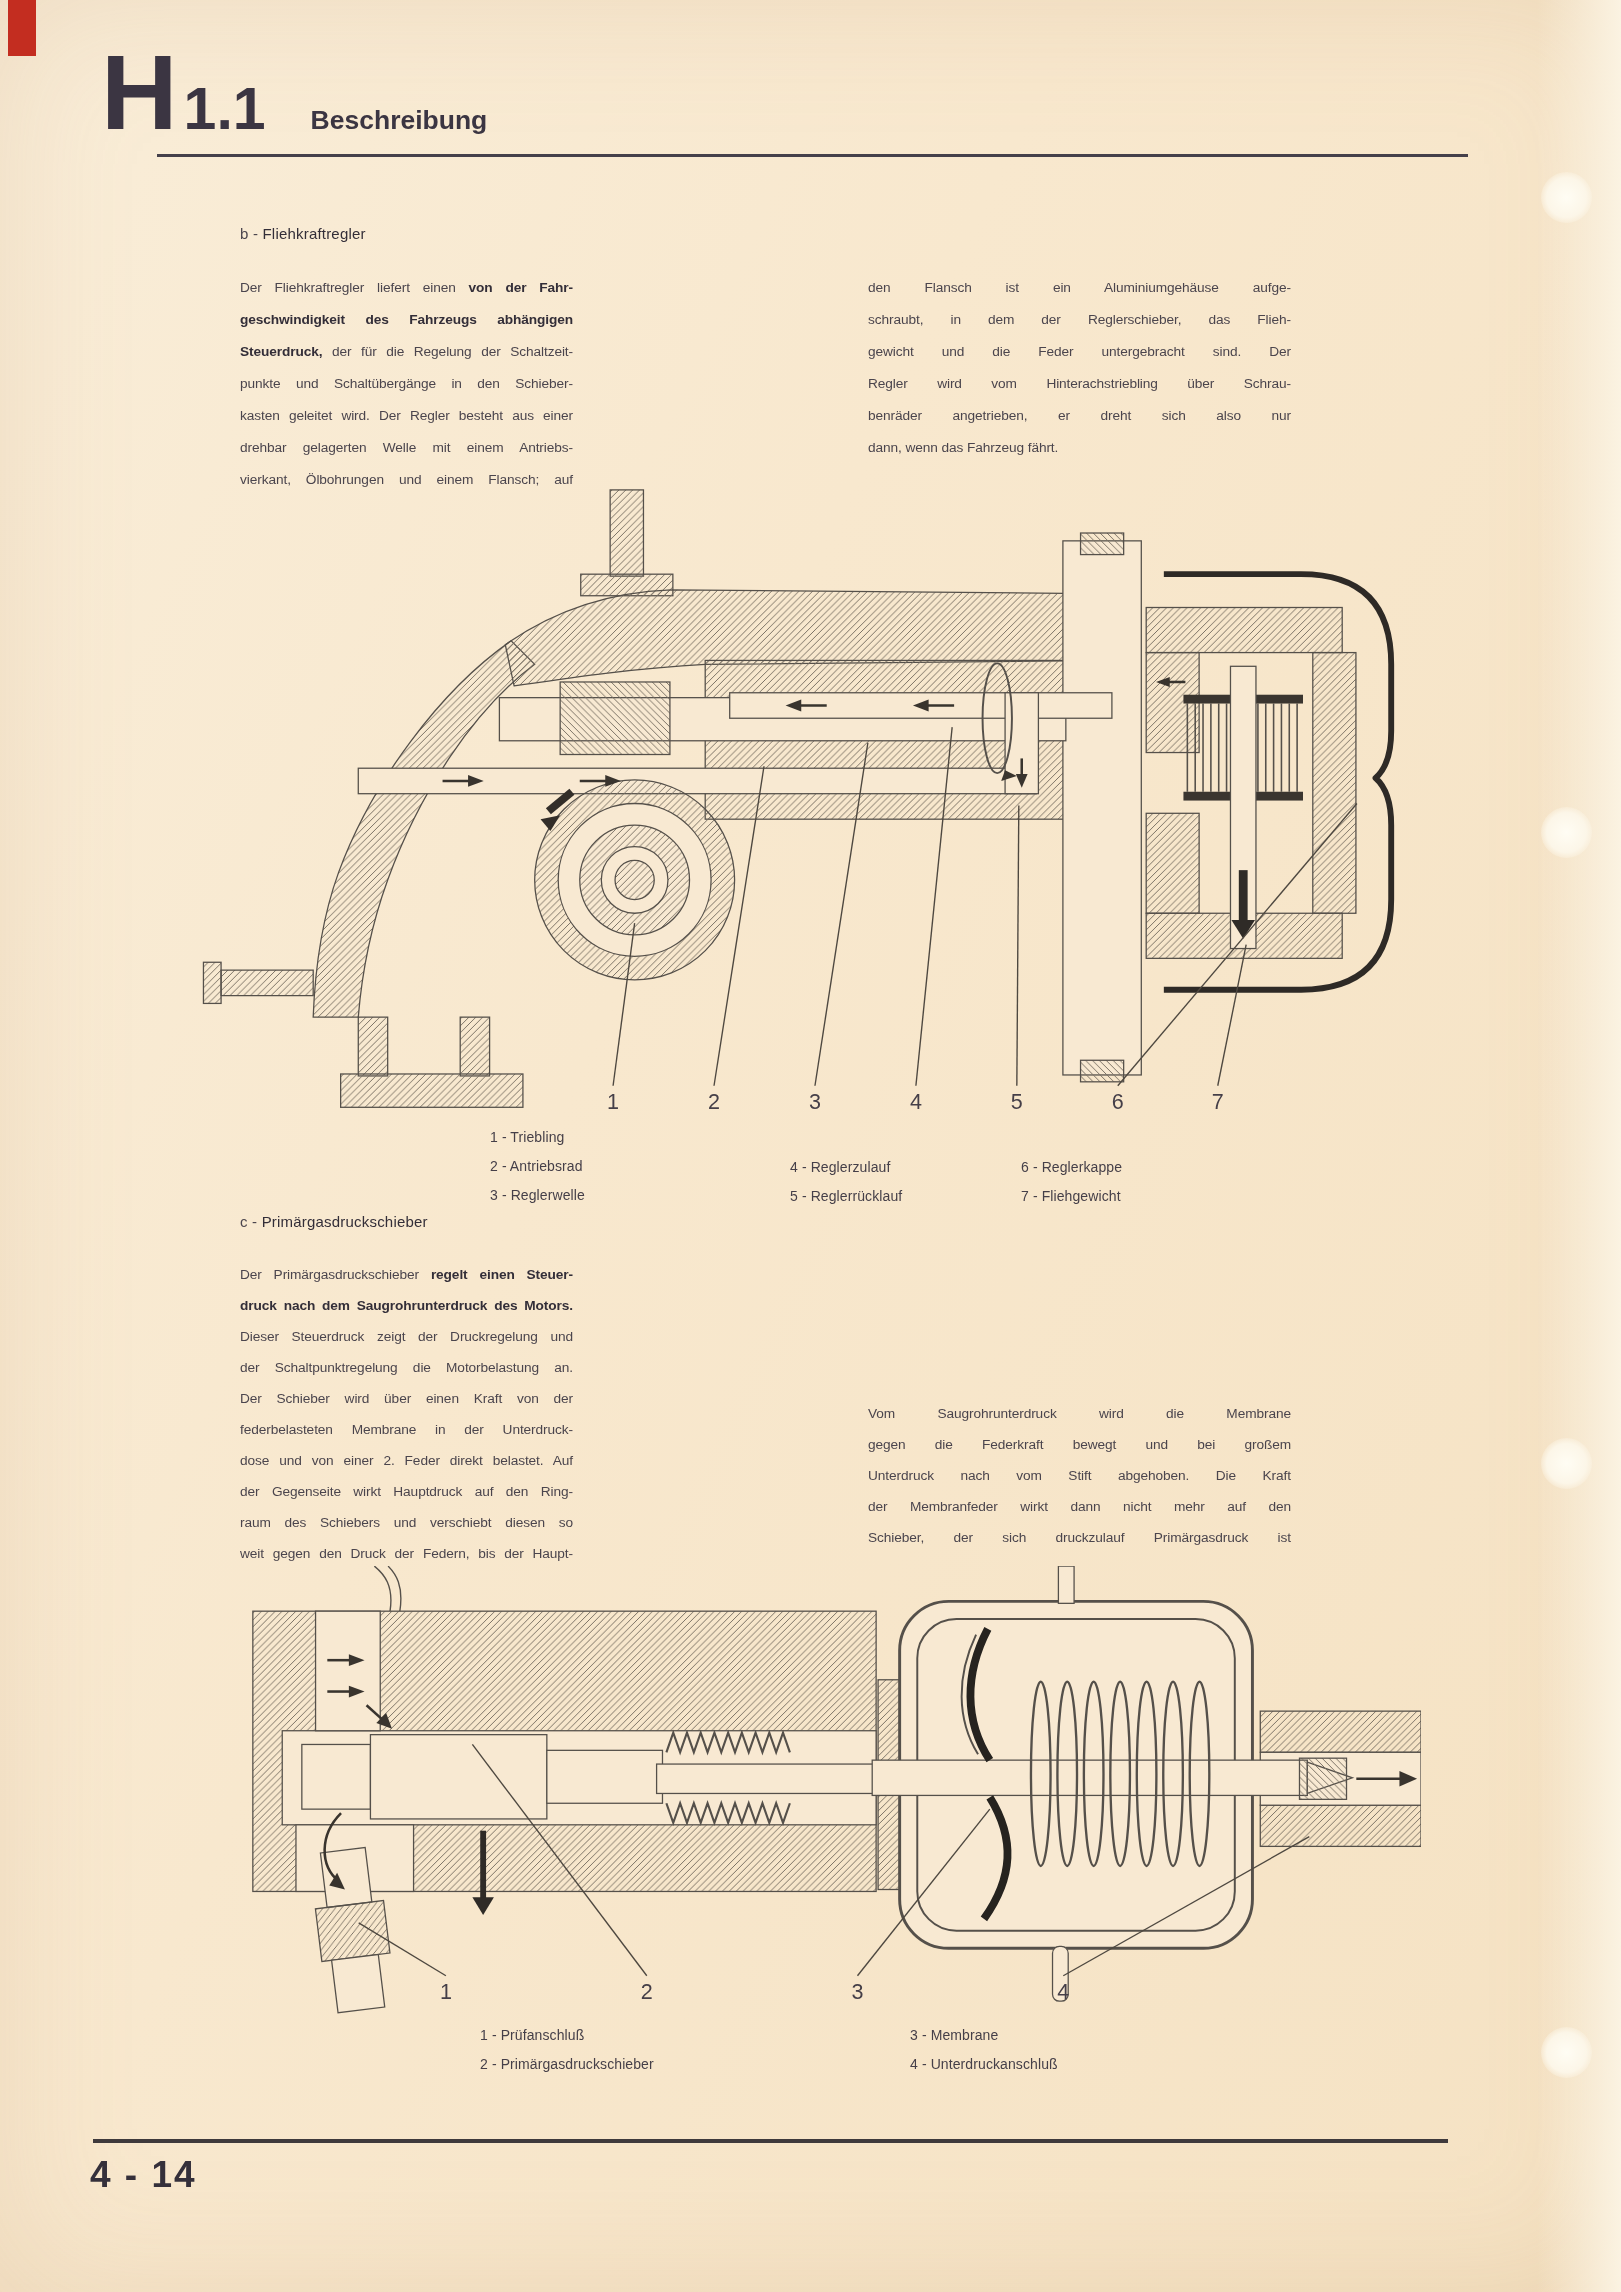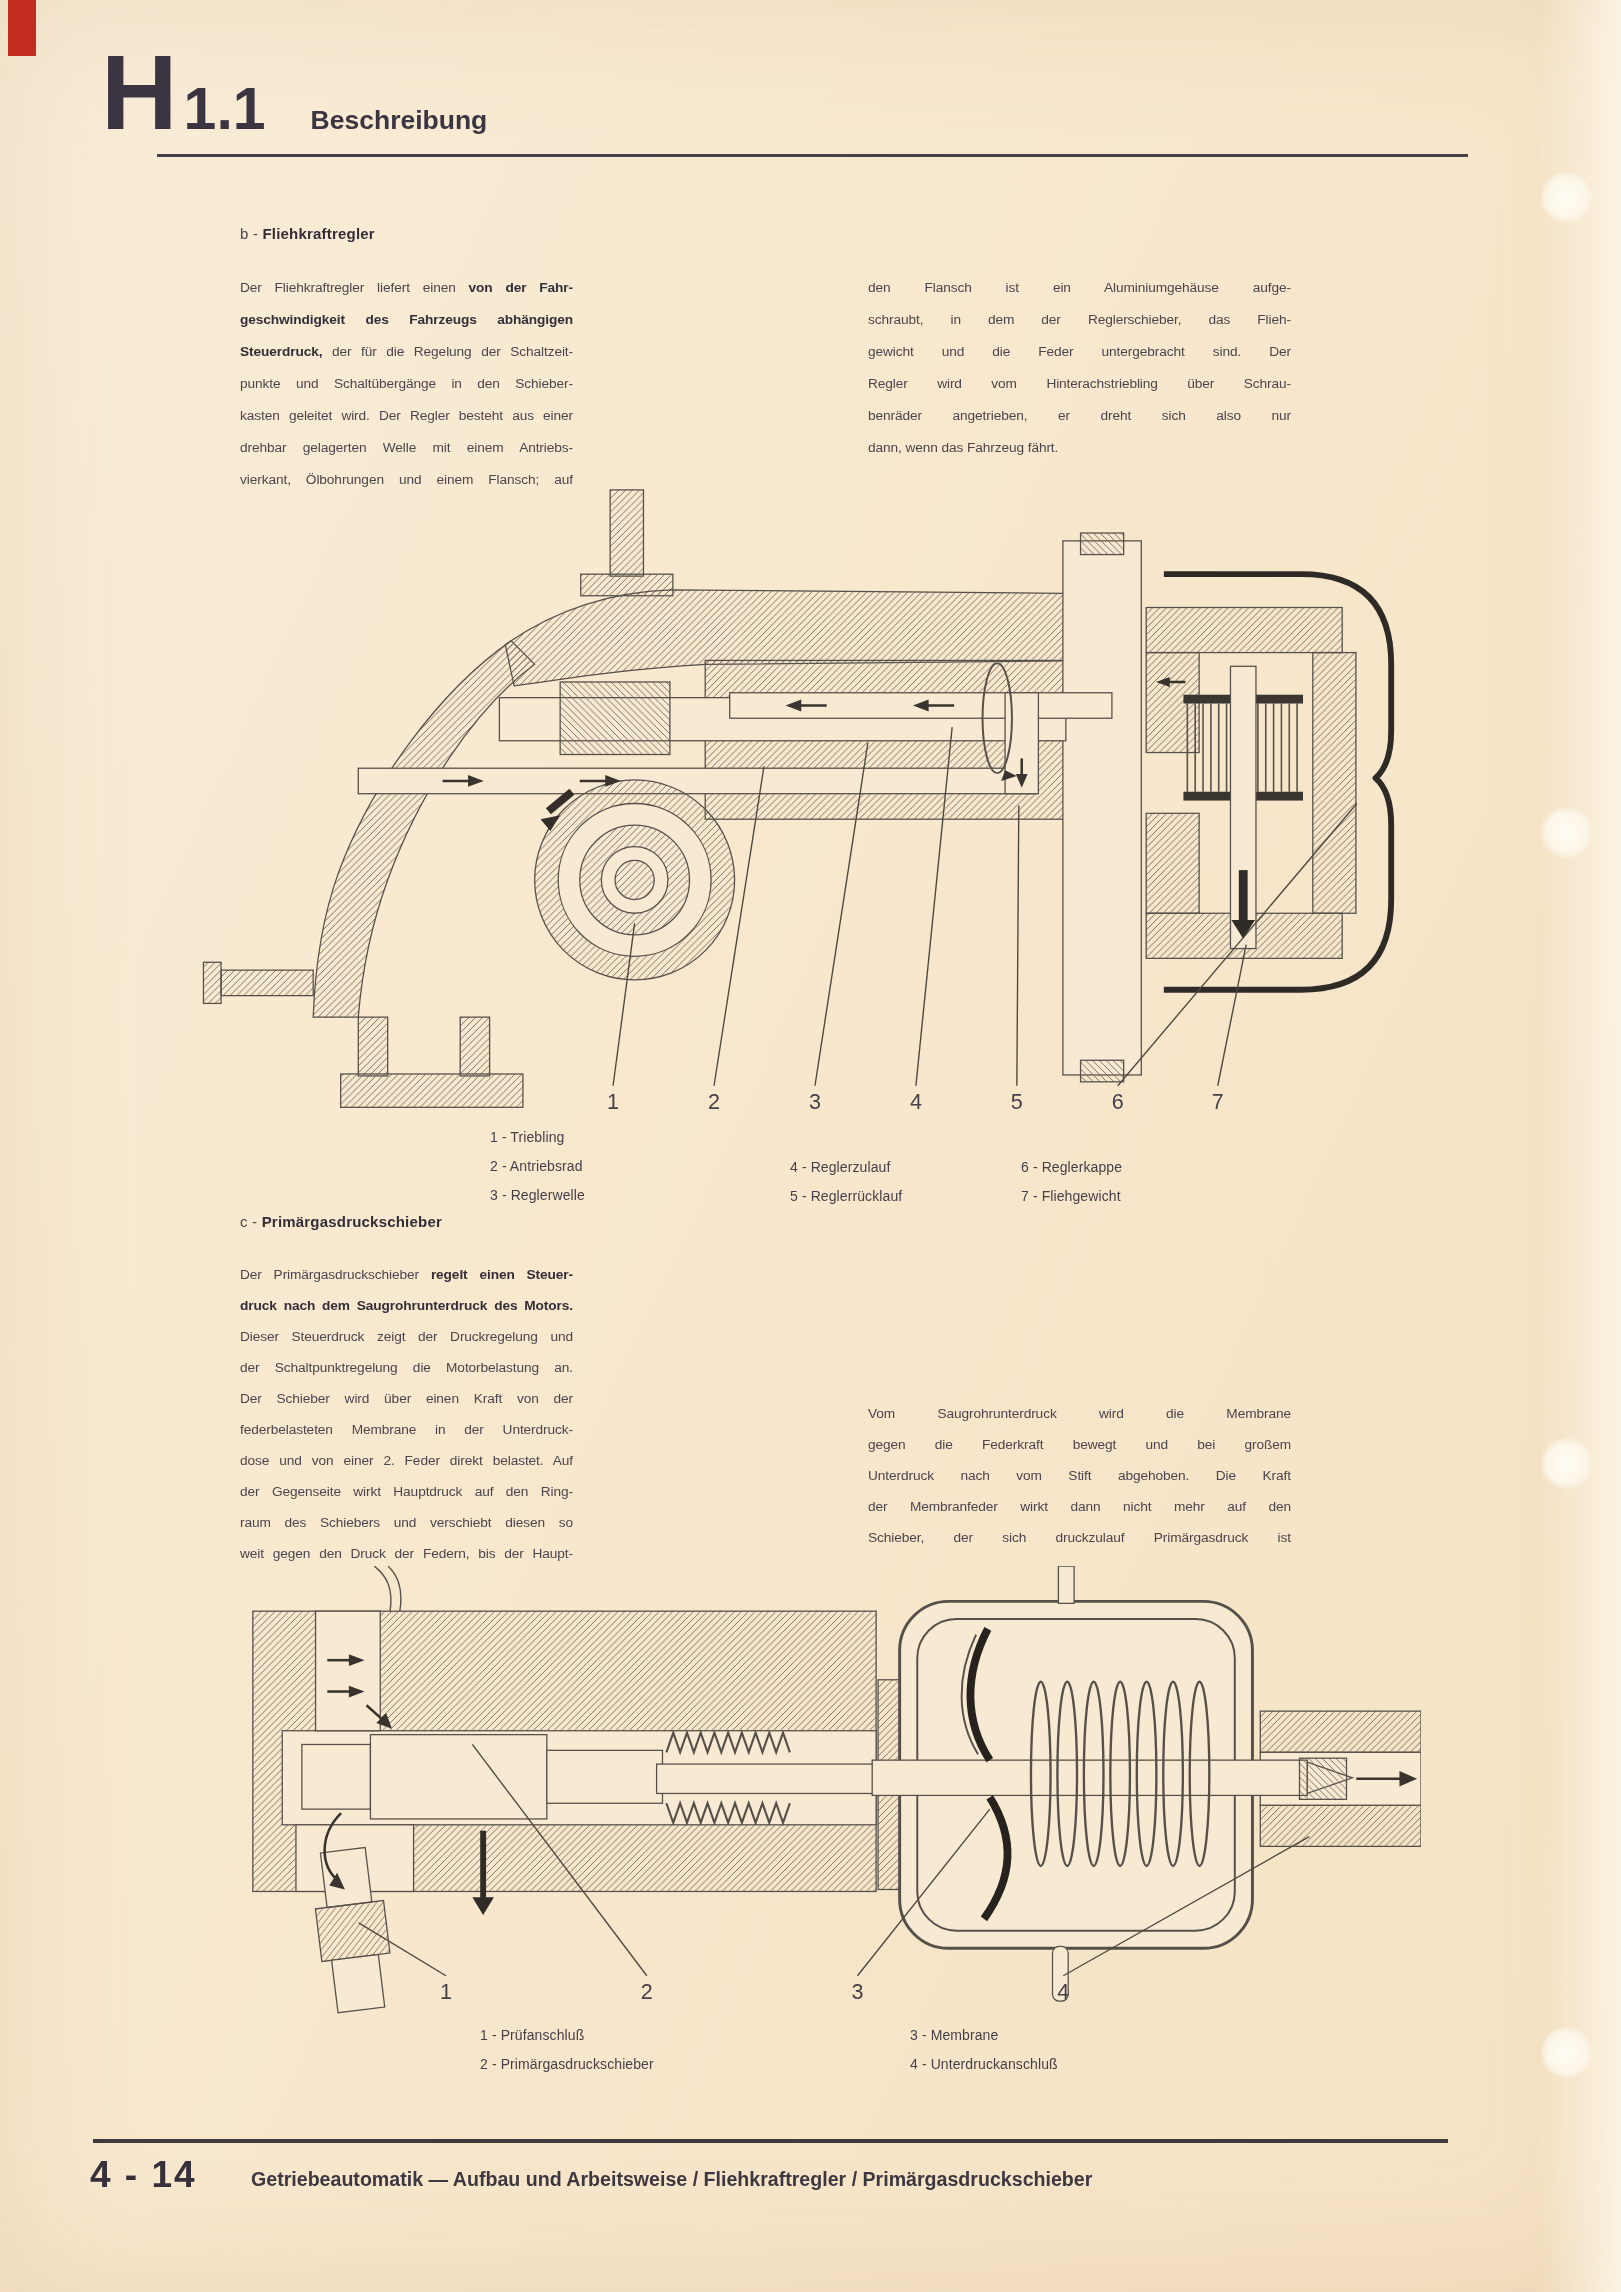--- a/index.html
+++ b/index.html
@@ -14,21 +14,21 @@
     background:linear-gradient(to right,rgba(252,247,236,0),#fbf3e2);}
   .hole{position:absolute;left:1541px;width:51px;height:51px;border-radius:50%;
     background:radial-gradient(circle,#fffdf4 0%,#fcf6e8 55%,rgba(250,240,220,0) 78%);}
   .hdr{position:absolute;left:101px;top:39px;display:flex;align-items:baseline;}
   .hdr-h{font-size:106px;font-weight:bold;line-height:1;color:#3b3542;}
   .hdr-num{font-size:59px;font-weight:bold;line-height:1;margin-left:6px;color:#3b3542;}
   .hdr-sub{font-size:26.5px;font-weight:bold;line-height:1;margin-left:45px;color:#3b3542;}
   .hdr-rule{position:absolute;left:157px;top:154px;width:1311px;height:2.9px;background:#45404a;}
   .sec-head{position:absolute;left:240px;font-size:15px;letter-spacing:0.2px;}
   .sec-label{color:#4b454d;}
-  .sec-title{font-weight:bold;color:#332e38;}
+  .sec-title{font-weight:normal;color:#332e38;}
   .col{position:absolute;font-size:13.7px;letter-spacing:-0.1px;color:#4b454d;}
   .colL{left:240px;width:333px;}
   .colR{left:868px;width:423px;}
   .colB{line-height:32px;}
   .colC{line-height:31px;}
   .tline{text-align:left;}
   .tj{text-align:justify;text-align-last:justify;}
   .bb{font-weight:bold;color:#332e38;}
   .legend{position:absolute;font-size:14px;line-height:29px;color:#453f48;letter-spacing:0.1px;}
   .diag{position:absolute;}
@@ -333,16 +333,15 @@
     <div>1 - Prüfanschluß</div>
     <div>2 - Primärgasdruckschieber</div>
   </div>
   <div class="legend" style="left:910px;top:2021px">
     <div>3 - Membrane</div>
     <div>4 - Unterdruckanschluß</div>
   </div>
 
   <div class="f-rule"></div>
   <div class="f-num">4 - 14</div>
-  <div class="f-txt">Getriebeautomatik — Aufbau und Arbeitsweise / Fliehkraftregler / Primärgasdruckschieber</div>
 
 </div>
 
 
 </body></html>

